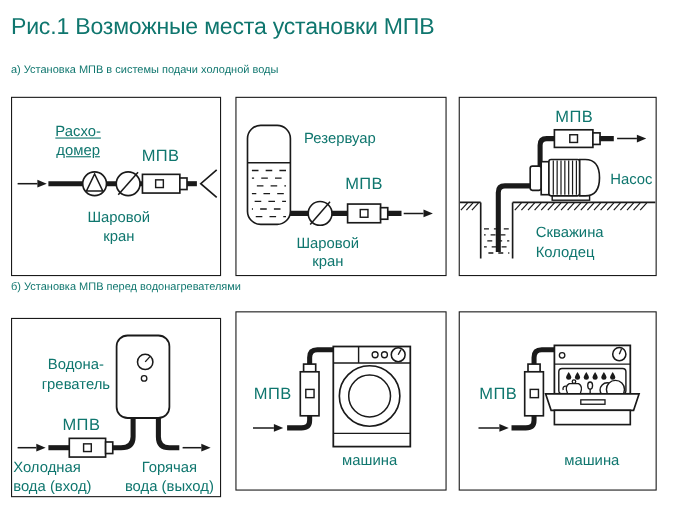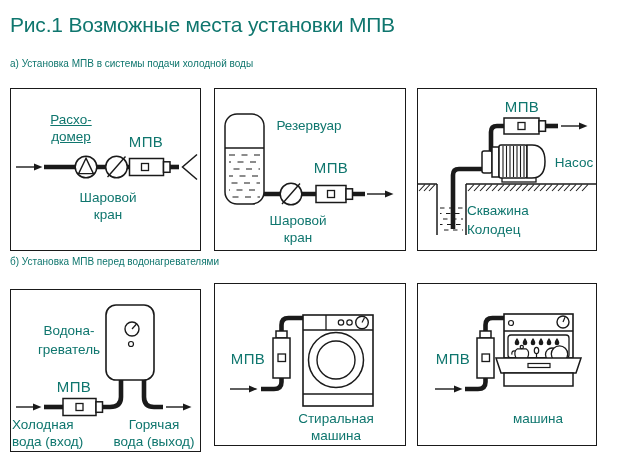--- a/index.html
+++ b/index.html
@@ -168,21 +168,21 @@
             <line x1="22" y1="124.5" x2="45" y2="124.5" stroke-dasharray="4.5 4.5" stroke-dashoffset="3"></line>
             <line x1="22" y1="130" x2="45" y2="130" stroke-dasharray="4.5 4.5" stroke-dashoffset="6"></line>
             <line x1="22" y1="135.5" x2="45" y2="135.5" stroke-dasharray="4.5 4.5" stroke-dashoffset="2"></line>
             <line x1="22" y1="141" x2="45" y2="141" stroke-dasharray="4.5 4.5" stroke-dashoffset="5"></line>
           </g>
         </g>
       </g>
     </svg>
     <div class="lbl mpv" style="left:104px;top:9px;">МПВ</div>
     <div class="lbl" style="left:156px;top:65px;">Насос</div>
-    <div class="lbl left lh19" style="left:49px;top:112px;">
+    <div class="lbl left lh19" style="left:69px;top:112px;">
       <div>Скважина</div>
       <div>Колодец</div>
     </div>
   </div>
 
   <div class="panel" style="left:10px;top:283px;width:189px;height:161px;margin-top:6px;">
     <svg width="189" height="161" viewBox="0 0 189 161">
       <g stroke="#1a1a1a" fill="none">
         <g>
           <line x1="5" y1="117" x2="22" y2="117" stroke-width="1.4"></line>
@@ -252,21 +252,20 @@
         </g>
         <g>
           <rect x="61" y="47" width="11" height="7" fill="#fff" stroke-width="1.5"></rect>
           <rect x="58" y="54" width="17" height="40" fill="#fff" stroke-width="1.5"></rect>
           <rect x="63" y="70" width="7.5" height="7.5" stroke-width="1.3"></rect>
         </g>
       </g>
     </svg>
     <div class="lbl mpv" style="left:33px;top:66px;">МПВ</div>
     <div class="lbl" style="left:121px;top:126px;">
-      <div>Стиральная</div>
       <div>машина</div>
     </div>
   </div>
 
   <div class="panel" style="left:417px;top:283px;width:178px;height:161px;">
     <svg width="178" height="161" viewBox="0 0 178 161">
       <g stroke="#1a1a1a" fill="none">
         <path d="M 67.5,52 L 67.5,41 Q 67.5,34 74.5,34 L 88,34" stroke-width="4.6"></path>
         <path d="M 47,105 L 60,105 Q 67.5,105 67.5,98 L 67.5,92" stroke-width="4.6"></path>
         <g>

